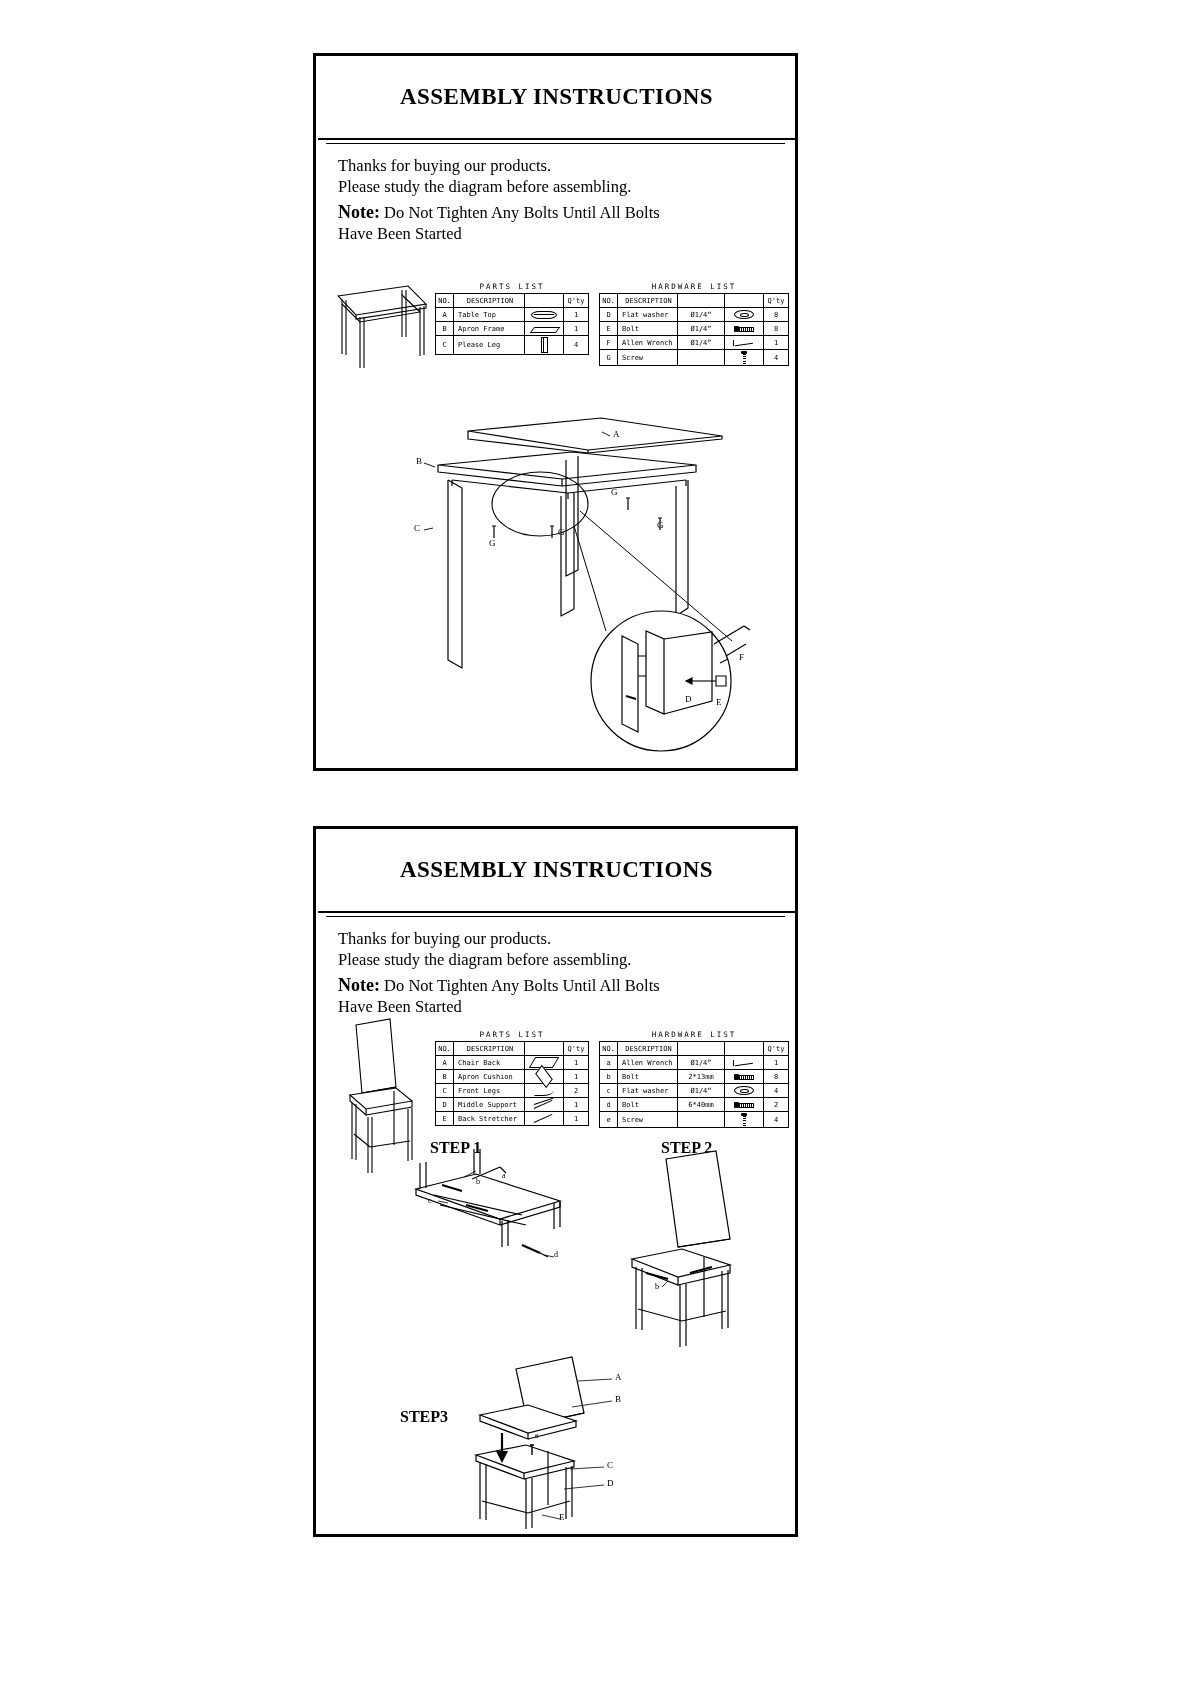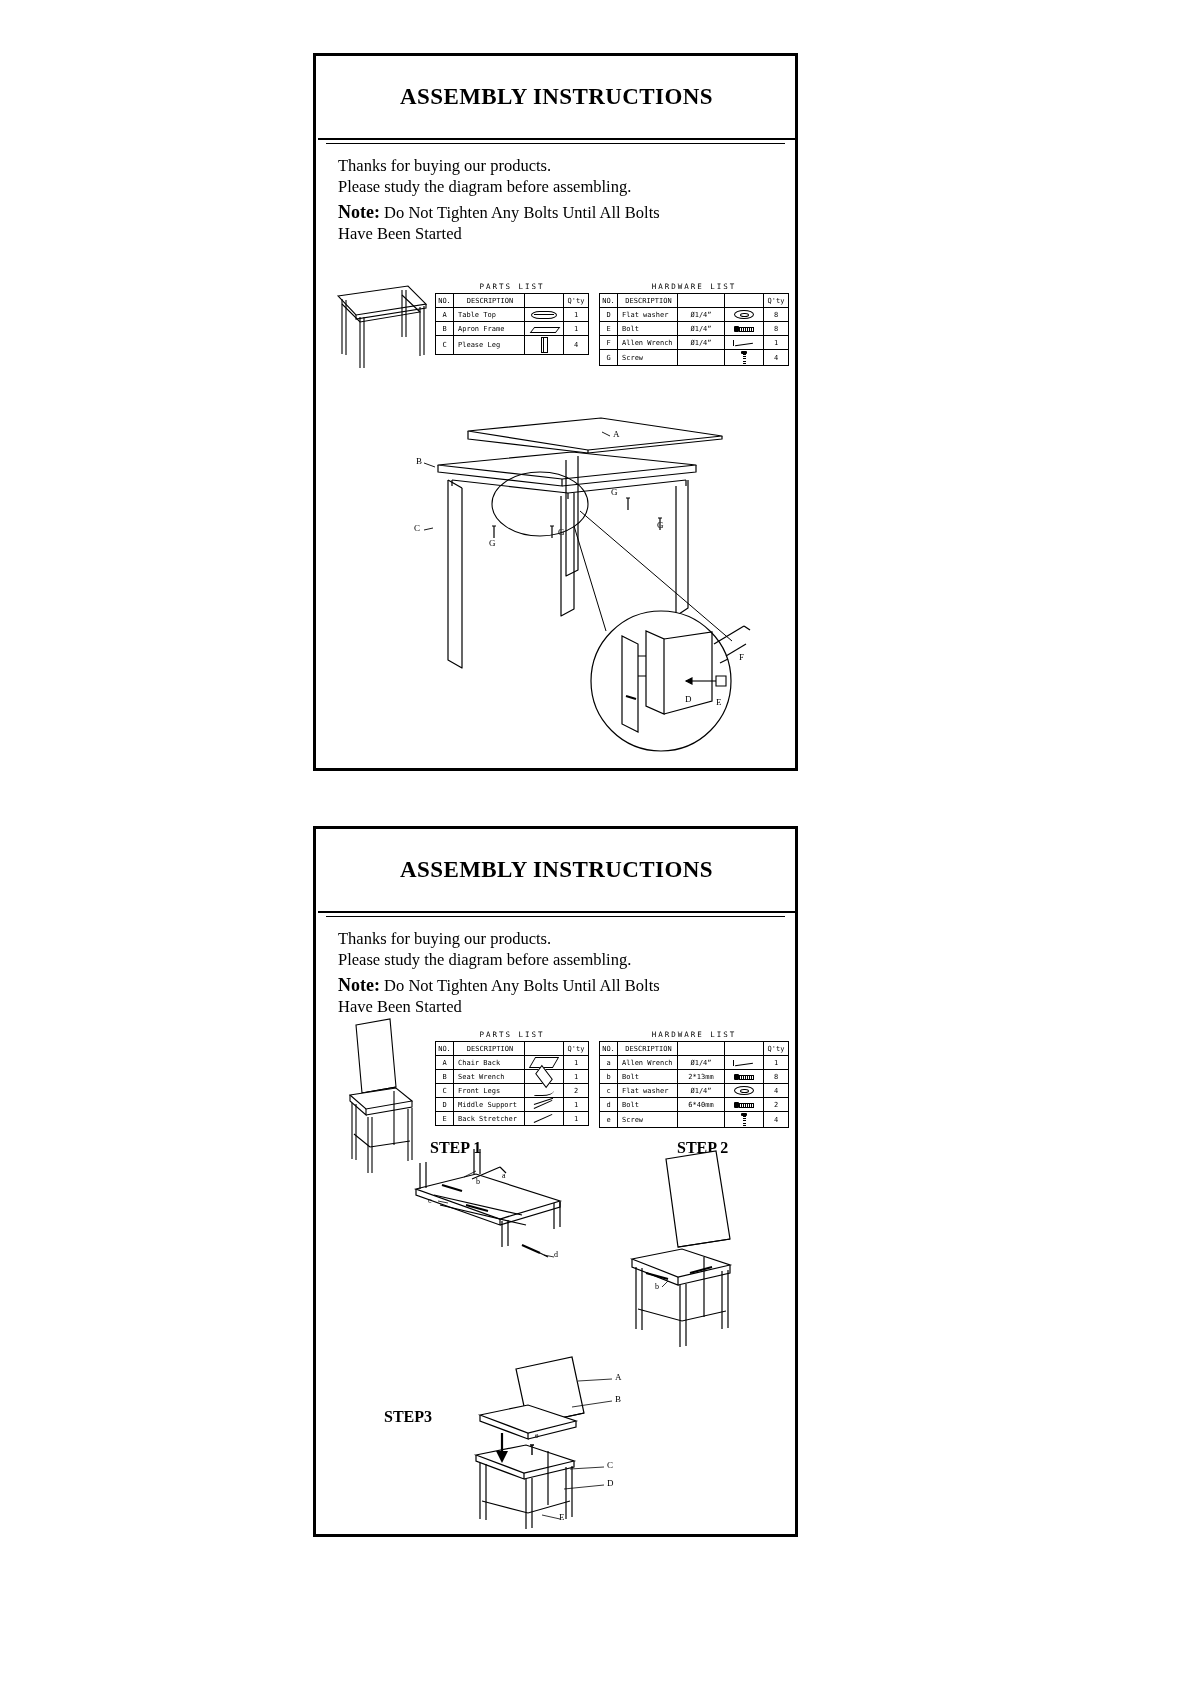--- a/index.html
+++ b/index.html
@@ -428,21 +428,21 @@
       </thead>
       <tbody>
         <tr>
           <td class="c-no">A</td>
           <td class="c-desc">Chair Back</td>
           <td class="c-img"><span class="glyph g-chairback"></span></td>
           <td class="c-qty">1</td>
         </tr>
         <tr>
           <td class="c-no">B</td>
-          <td class="c-desc">Seat Wrench</td>
+          <td class="c-desc">Apron Cushion</td>
           <td class="c-img"><span class="glyph g-cushion"></span></td>
           <td class="c-qty">1</td>
         </tr>
         <tr>
           <td class="c-no">C</td>
           <td class="c-desc">Front Legs</td>
           <td class="c-img"><span class="glyph g-curve"></span></td>
           <td class="c-qty">2</td>
         </tr>
         <tr>
@@ -507,22 +507,22 @@
           <td class="c-desc">Screw</td>
           <td class="c-spec"></td>
           <td class="c-img"><span class="glyph g-screw"></span></td>
           <td class="c-qty">4</td>
         </tr>
       </tbody>
     </table>
   </div>
 
   <div class="step-label" style="left:114px; top:310px;">STEP 1</div>
-  <div class="step-label" style="left:361px; top:310px;">STEP 2</div>
-  <div class="step-label" style="left:68px; top:579px;text-align:center;">STEP3</div>
+  <div class="step-label" style="left:345px; top:310px;">STEP 2</div>
+  <div class="step-label" style="left:84px; top:579px;text-align:center;">STEP3</div>
 
   <svg class="svg-layer" width="485" height="711" viewBox="0 0 485 711" style="pointer-events:none;">
 
     <g stroke="#000" fill="none" stroke-width="1.2">
       <path d="M100 360 L160 345 L244 372 L184 390 Z" fill="#fff"></path>
       <path d="M100 360 L100 366 L184 396 L184 390"></path>
       <path d="M184 396 L244 378 L244 372"></path>
 
       <path d="M104 360 L104 334 M110 359 L110 333"></path>
       <path d="M158 345 L158 320 M164 345 L164 320"></path>

